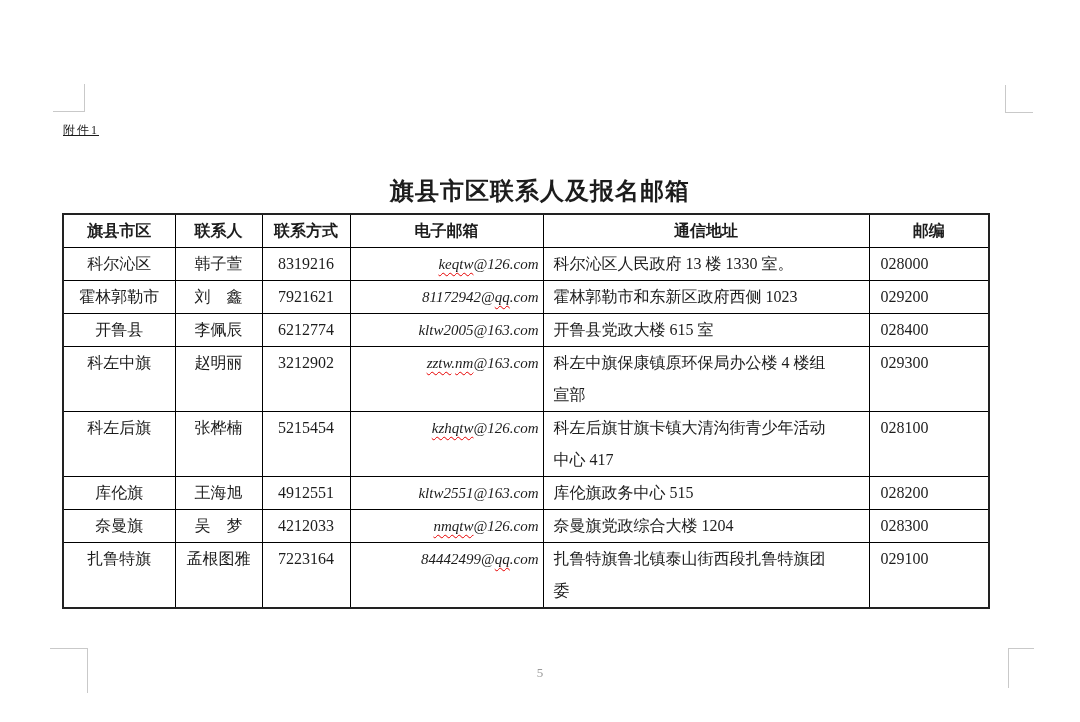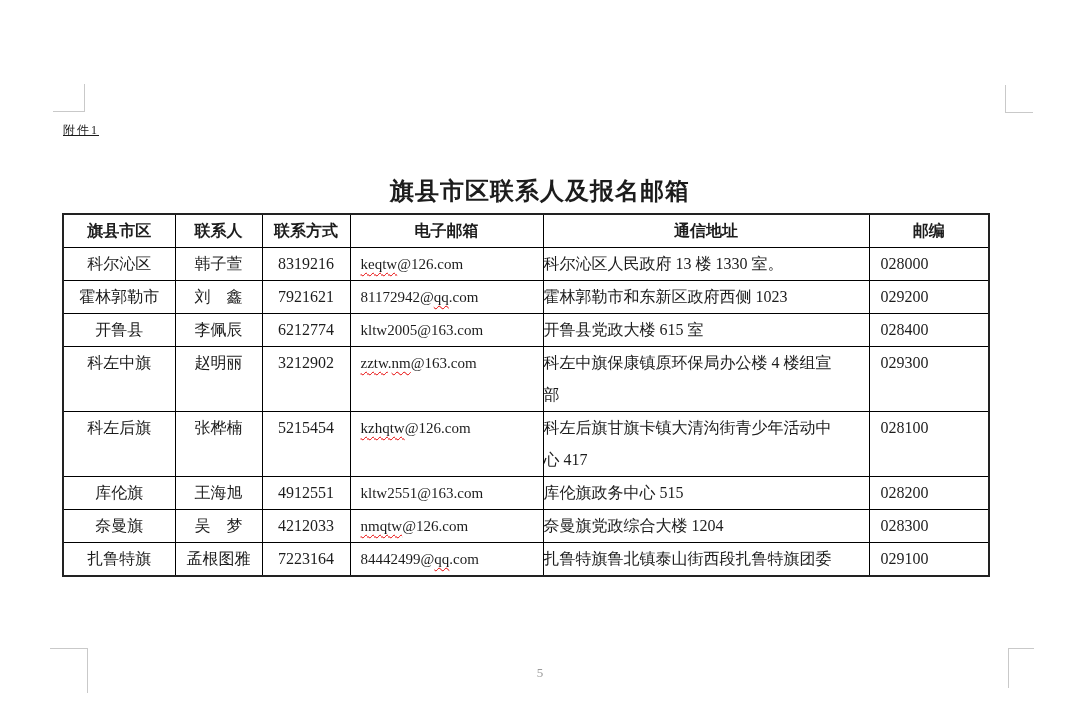--- a/index.html
+++ b/index.html
@@ -43,22 +43,22 @@
     line-height: 32px;
     height: 33px;
     overflow: hidden;
   }
   .contacts th {
     font-weight: bold;
     text-align: center;
     height: 33px;
   }
   td.c-center { text-align: center; }
-  td.c-email  { text-align: left; padding-left: 10px; padding-right: 4px; font-size: 15px; }
-  td.c-addr   { text-align: left; padding-right: 34px; }
+  td.c-email  { text-align: right; padding-left: 10px; padding-right: 4px; font-size: 15px; font-style: italic; }
+  td.c-addr   { text-align: left; padding-left: 10px; padding-right: 34px; }
   td.c-post   { text-align: left; padding-left: 11px; margin-left: 26px; }
 
   .misspell {
     text-decoration: underline;
     text-decoration-style: wavy;
     text-decoration-color: var(--squiggle, #e60000);
     text-decoration-thickness: 1px;
     text-underline-offset: 3px;
     text-decoration-skip-ink: none;
   }

